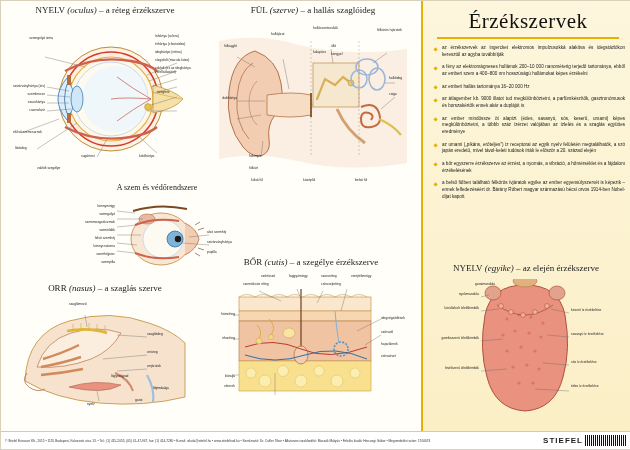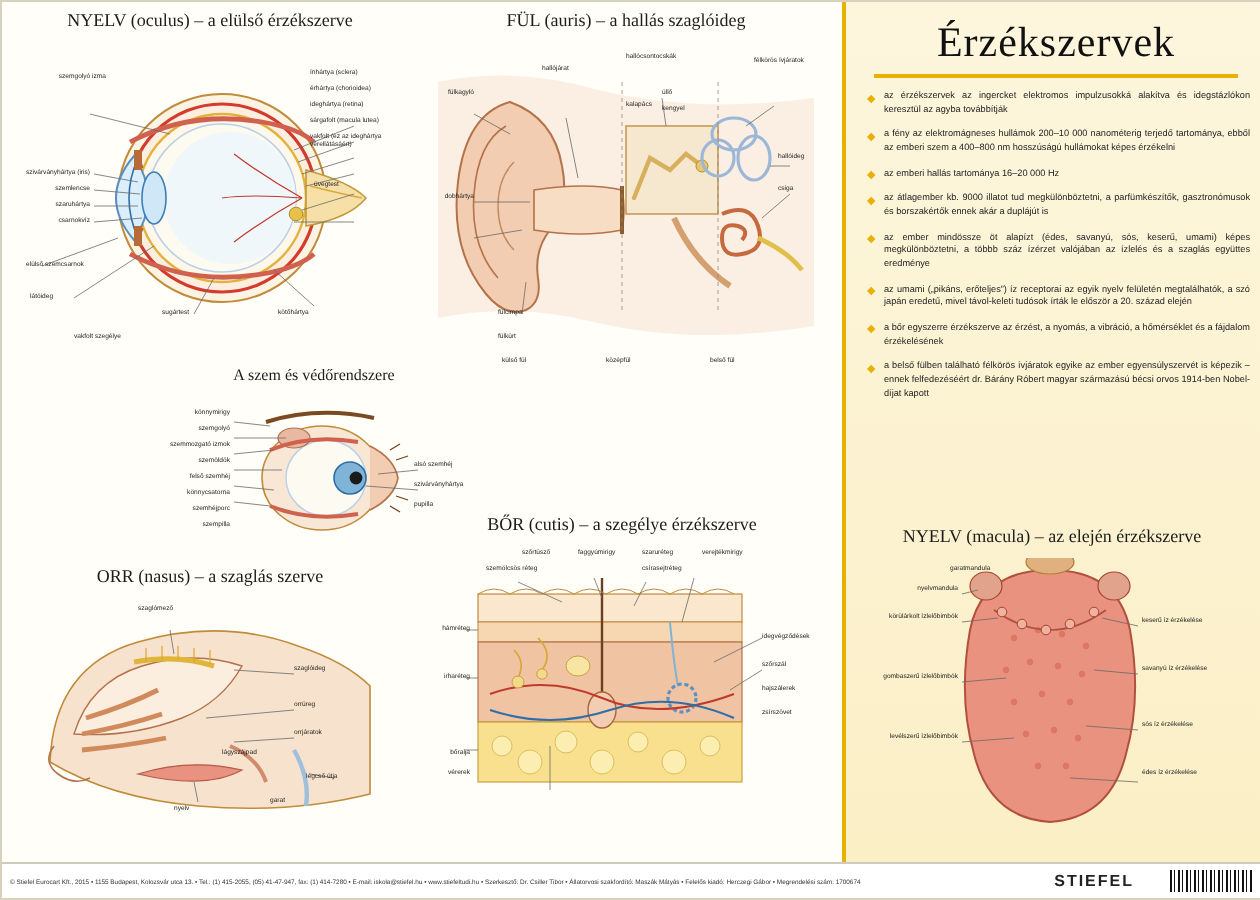--- a/index.html
+++ b/index.html
@@ -33,21 +33,21 @@
     font-size:3.2px; color:#333;
     display:flex; align-items:center; justify-content:space-between;
     padding:0 4px;
   }
   .panel { position:absolute; }
   .panel-title {
     font-family:"Liberation Serif", serif;
     font-size:9px; color:#1c1c1c; text-align:center;
     white-space:nowrap;
   }
-  .panel-title .lat { }
+  .panel-title .lat { font-style:italic; }
   .lbl {
     position:absolute;
     font-family:"Liberation Sans", sans-serif;
     font-size:3.3px; color:#1f1f1f; white-space:nowrap;
     line-height:1.15;
   }
   .lbl.r { text-align:right; }
 
   
   .r-title {
@@ -86,21 +86,21 @@
 <body>
 
 <div id="poster">
 
   <div class="left-area">
 
     <div class="panel" style="left:6px; top:4px; width:196px; height:172px;">
       <div class="panel-title" style="width:196px;">
         <span>NYELV</span>
         <span class="lat">(oculus)</span>
-        <span>– a elülső érzékszerve</span>
+        <span>– a réteg érzékszerve</span>
       </div>
 
       <svg width="196" height="150" style="position:absolute; left:0; top:18px;">
 
         <ellipse cx="104" cy="76" rx="52" ry="52" fill="#fdf3e2" stroke="#c08b3a" stroke-width="1"></ellipse>
         <ellipse cx="104" cy="76" rx="47" ry="47" fill="#fdeee0" stroke="#d23b2e" stroke-width="1.6"></ellipse>
         <ellipse cx="104" cy="76" rx="42" ry="42" fill="#fef7ea" stroke="#e2b33c" stroke-width="1.2"></ellipse>
         <ellipse cx="104" cy="76" rx="37" ry="37" fill="#fdfaf0" stroke="#b9d0e8" stroke-width="0.8"></ellipse>
 
         <ellipse cx="108" cy="76" rx="33" ry="33" fill="#eef6fb" opacity="0.9"></ellipse>
@@ -157,21 +157,21 @@
       <div class="lbl" style="left:8px; top:142px;">látóideg</div>
       <div class="lbl" style="left:6px; top:126px;">elülső szemcsarnok</div>
       <div class="lbl" style="left:74px; top:150px;">sugártest</div>
       <div class="lbl" style="left:30px; top:162px;">vakfolt szegélye</div>
       <div class="lbl" style="left:132px; top:150px;">kötőhártya</div>
     </div>
 
     <div class="panel" style="left:208px; top:4px; width:208px; height:178px;">
       <div class="panel-title" style="width:208px;">
         <span>FÜL</span>
-        <span class="lat">(auris)</span>
+        <span class="lat">(szerve)</span>
         <span>– a hallás szaglóideg</span>
       </div>
 
       <svg width="208" height="156" style="position:absolute; left:0; top:18px;">
 
         <path d="M10 18 q40 -8 80 4 q50 12 108 4 L198 140 q-60 10 -110 -2 q-40 -10 -78 -2 z" fill="#f6e2cf" opacity="0.55"></path>
 
         <path d="M46 28 q-22 6 -26 40 q-4 34 14 56 q10 12 20 8 q8 -4 6 -16 q-2 -14 6 -24 q10 -12 6 -32 q-4 -24 -26 -32 z" fill="#f3cdb2" stroke="#b4724a" stroke-width="1"></path>
         <path d="M44 40 q-14 8 -16 34 q-2 26 12 42" fill="none" stroke="#b4724a" stroke-width="0.8"></path>
         <path d="M48 58 q-8 8 -8 22 q0 14 8 22" fill="none" stroke="#c08a62" stroke-width="0.7"></path>
@@ -416,21 +416,21 @@
       <div class="bullet">az átlagember kb. 9000 illatot tud megkülönböztetni, a parfümkészítők, gasztronómusok és borszakértők ennek akár a duplájút is</div>
       <div class="bullet">az ember mindössze öt alapízt (édes, savanyú, sós, keserű, umami) képes megkülönböztetni, a többb száz ízérzet valójában az ízlelés és a szaglás együttes eredménye</div>
       <div class="bullet">az umami („pikáns, erőteljes”) íz receptorai az egyik nyelv felületén megtalálhatók, a szó japán eredetű, mivel távol-keleti tudósok írták le először a 20. század elején</div>
       <div class="bullet">a bőr egyszerre érzékszerve az érzést, a nyomás, a vibráció, a hőmérséklet és a fájdalom érzékelésének</div>
       <div class="bullet">a belső fülben található félkörös ívjáratok egyike az ember egyensúlyszervét is képezik – ennek felfedezéséért dr. Bárány Róbert magyar származású bécsi orvos 1914-ben Nobel-díjat kapott</div>
     </div>
 
     <div class="panel" style="left:-4px; top:262px; width:214px; height:160px;">
       <div class="panel-title" style="width:214px;">
         <span>NYELV</span>
-        <span class="lat">(macula)</span>
+        <span class="lat">(egyike)</span>
         <span>– az elején érzékszerve</span>
       </div>
 
       <svg width="214" height="138" style="position:absolute; left:0; top:16px;">
 
         <path d="M106 6 q34 0 40 30 q6 34 -2 62 q-8 32 -38 34 q-30 -2 -38 -34 q-8 -28 -2 -62 q6 -30 40 -30 z" fill="#e8927f" stroke="#b2503e" stroke-width="1"></path>
 
         <g fill="#d9705c" opacity="0.8">
           <circle cx="88" cy="40" r="1.6"></circle>
             <circle cx="100" cy="36" r="1.6"></circle>
@@ -482,19 +482,19 @@
       <div class="lbl" style="left:152px; top:46px;">keserű íz érzékelése</div>
       <div class="lbl" style="left:152px; top:70px;">savanyú íz érzékelése</div>
       <div class="lbl" style="left:152px; top:98px;">sós íz érzékelése</div>
       <div class="lbl" style="left:152px; top:122px;">édes íz érzékelése</div>
       <div class="lbl" style="left:56px; top:20px;">garatmandula</div>
     </div>
   </div>
 
   <div class="bottom-bar">
     <div class="copyright">© Stiefel Eurocart Kft., 2015 • 1155 Budapest, Kolozsvár utca 13. • Tel.: (1) 415-2055, (05) 41-47-947, fax: (1) 414-7280 • E-mail: iskola@stiefel.hu • www.stiefeltudi.hu • Szerkesztő: Dr. Csiller Tibor • Állatorvosi szakfordító: Maszák Mátyás • Felelős kiadó: Herczegi Gábor • Megrendelési szám: 1700674</div>
-    <div style="display:flex; align-items:center; gap:18px;">
+    <div style="display:flex; align-items:center; gap:2px;">
       <span class="logo">STIEFEL</span>
       <span class="barcode"></span>
     </div>
   </div>
 
 </div>
 
 </body></html>

